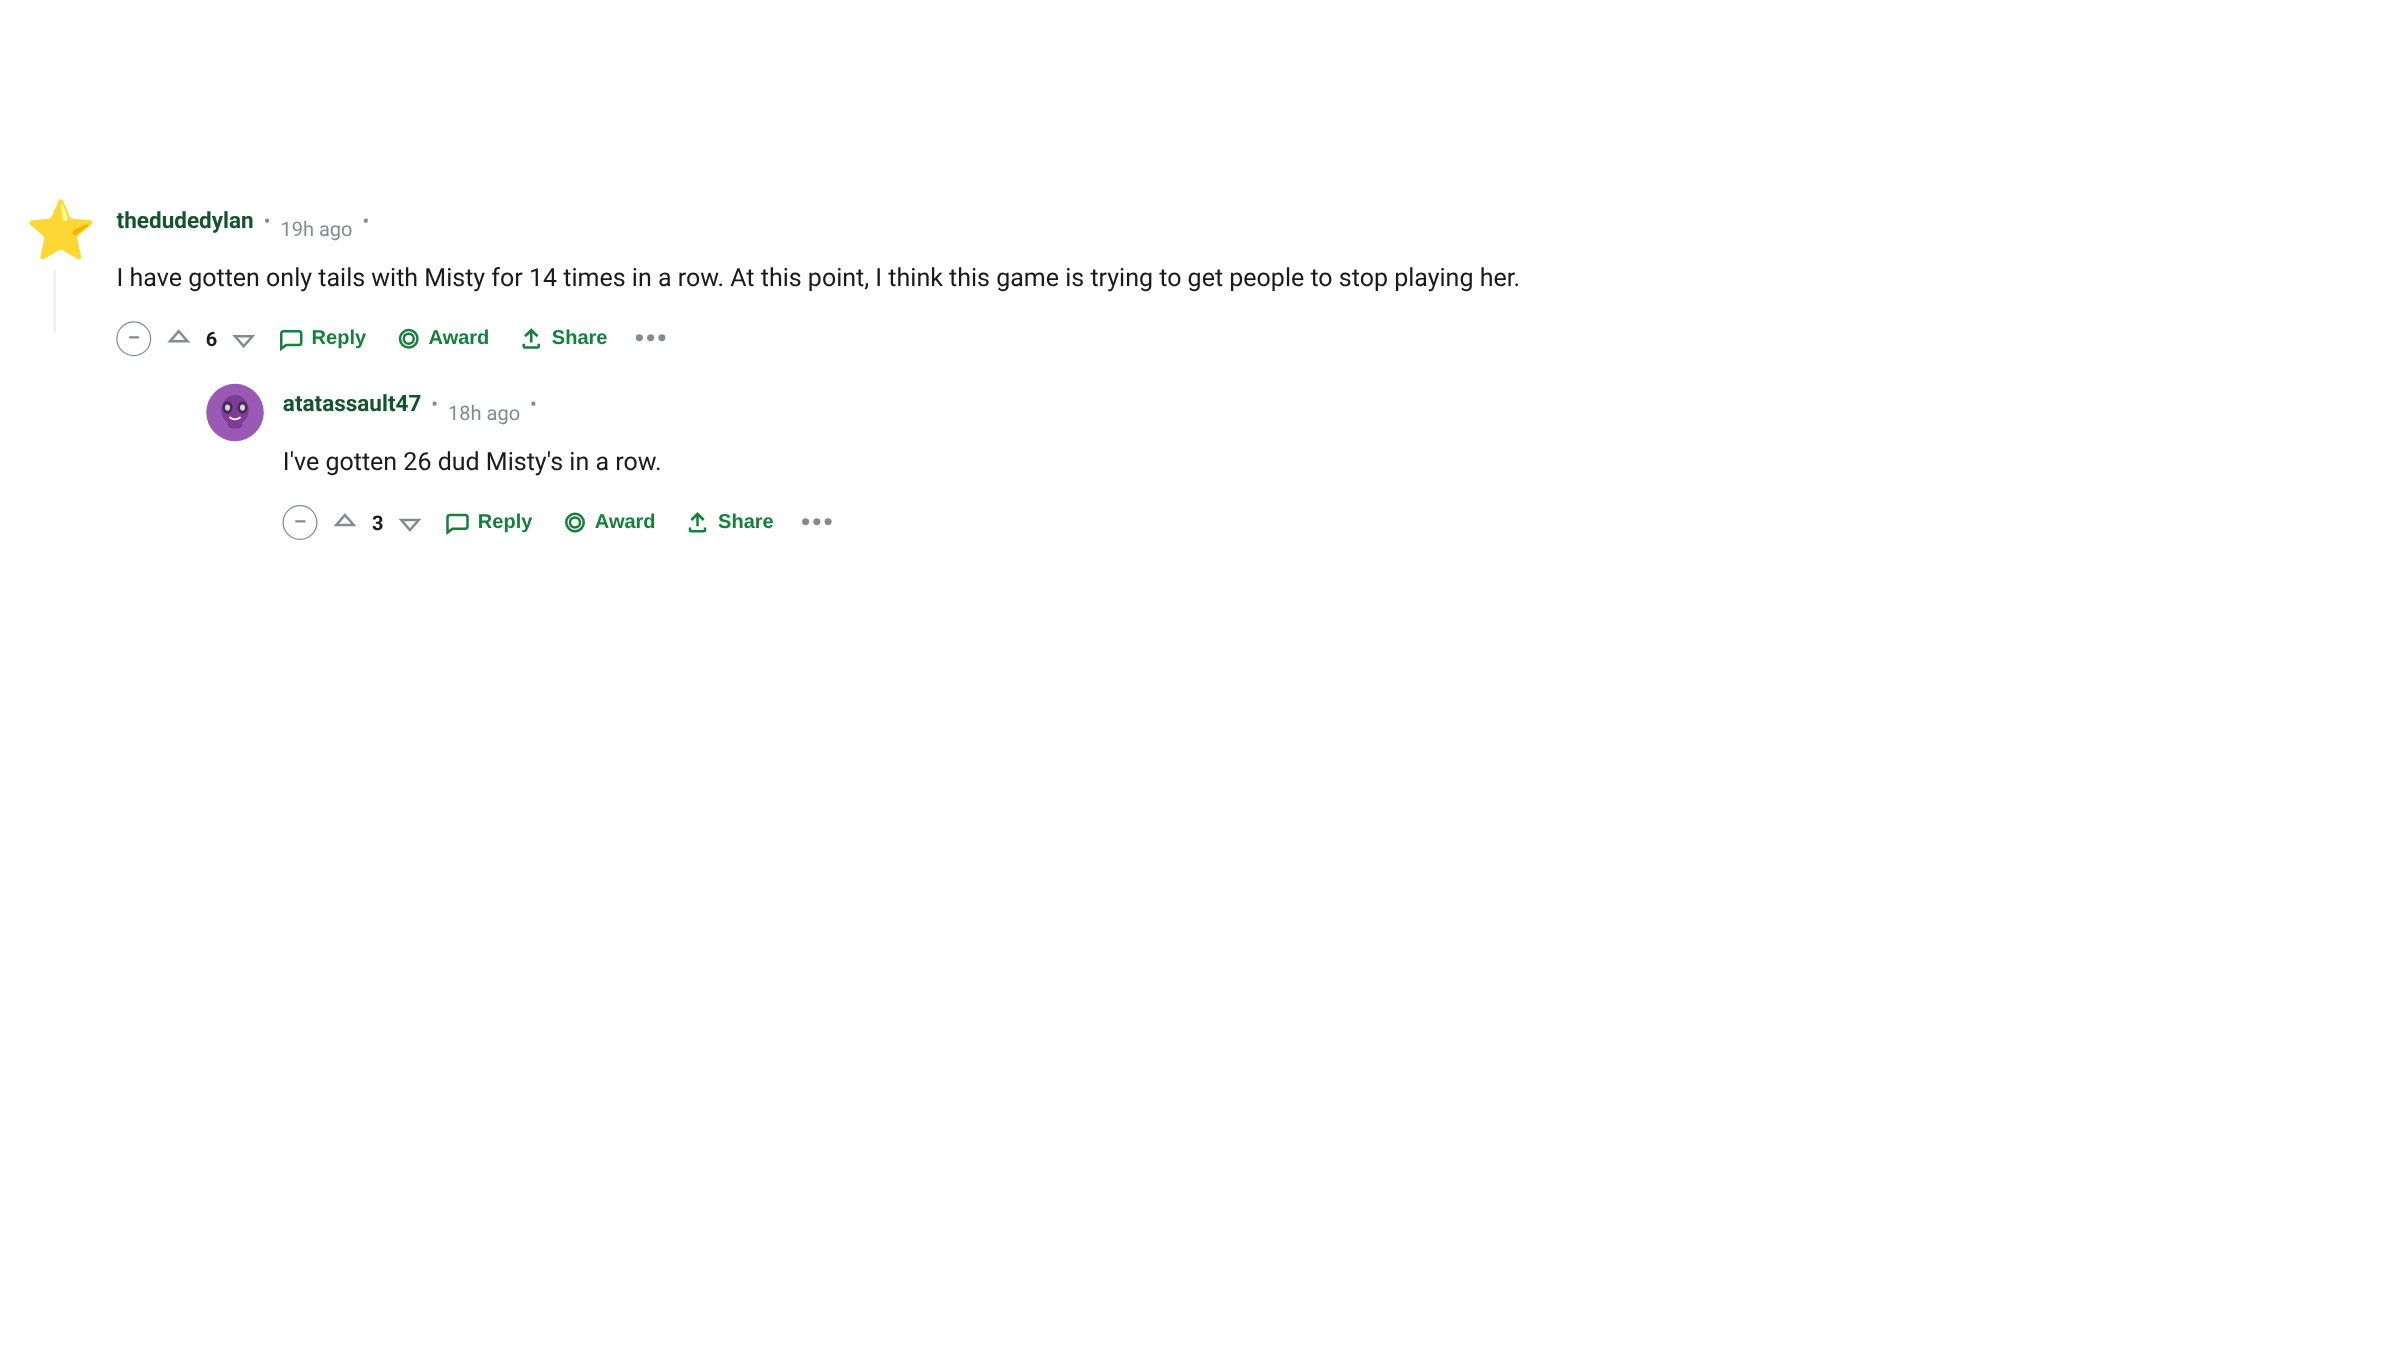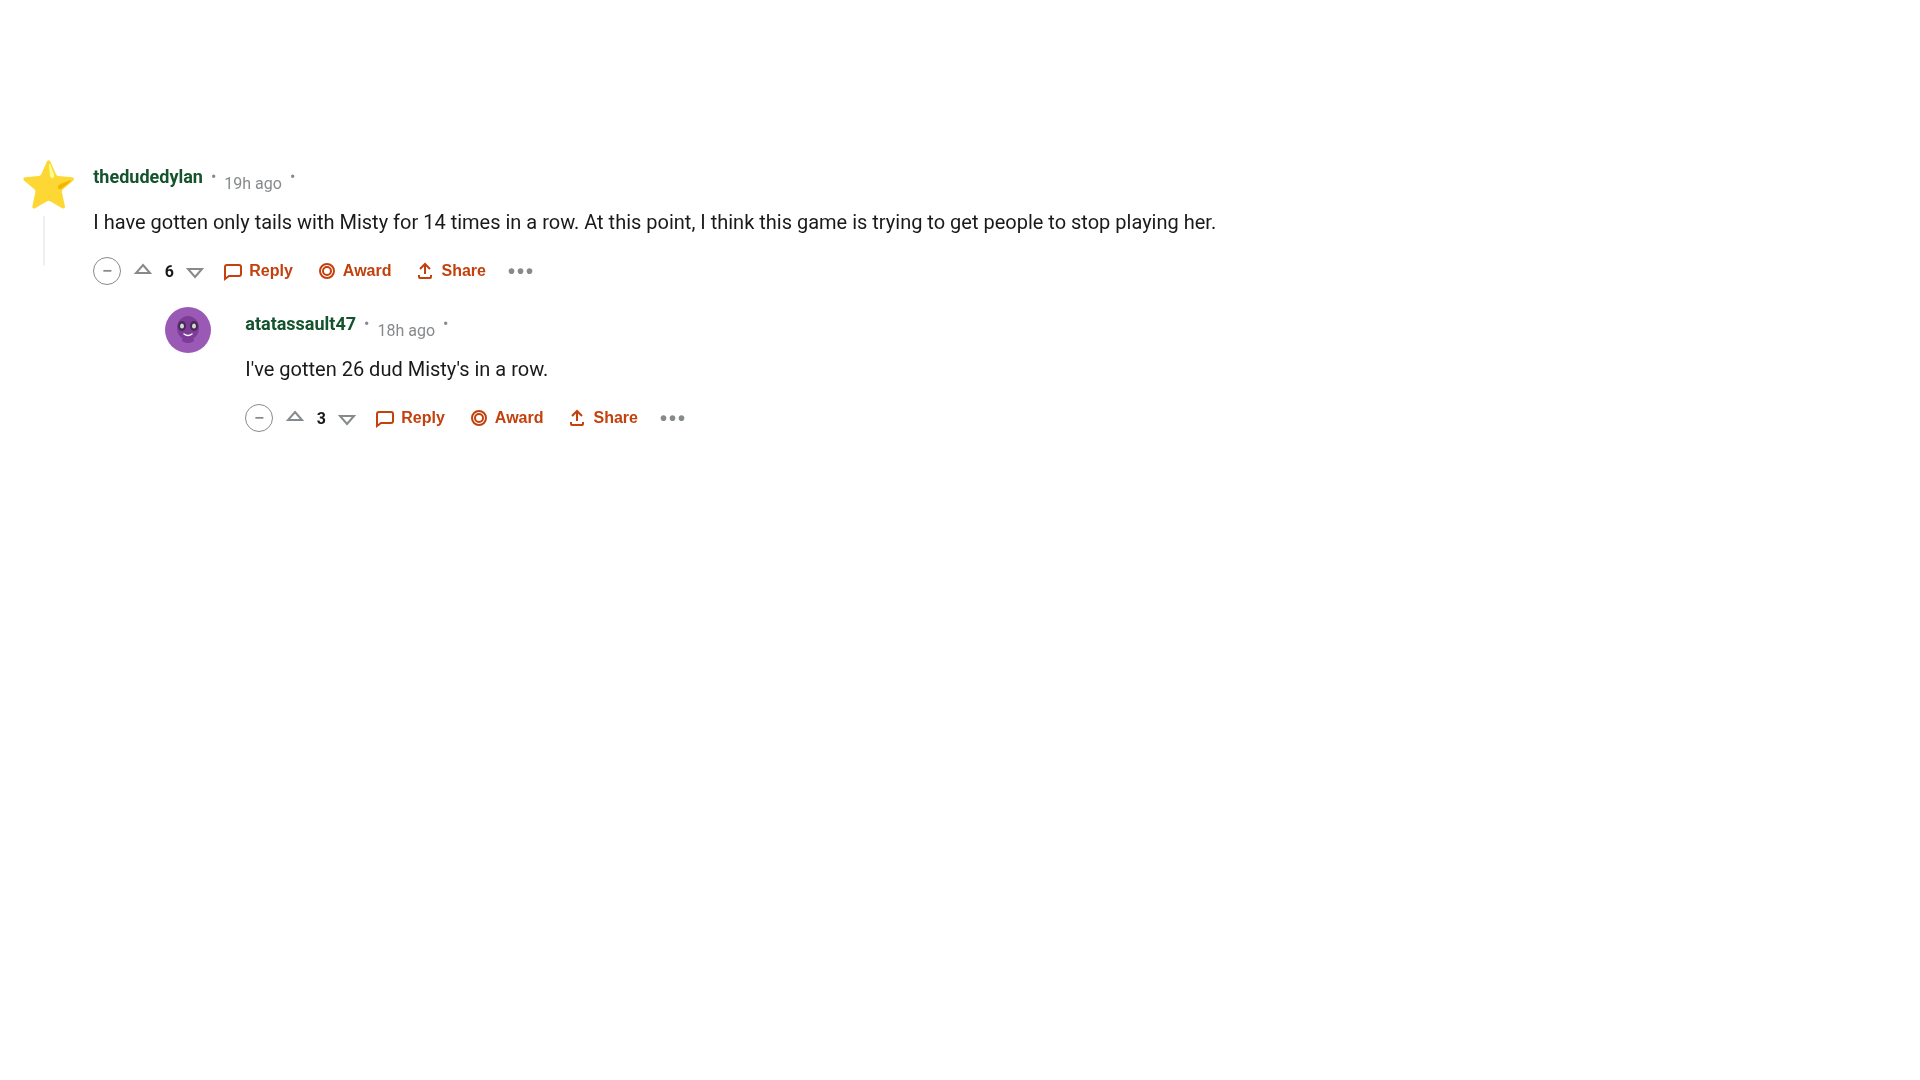--- a/index.html
+++ b/index.html
@@ -80,21 +80,21 @@
     }
 
     .action-btn {
       display: flex;
       align-items: center;
       gap: 6px;
       padding: 6px 10px;
       border: none;
       background: none;
       cursor: pointer;
-      color: #c2410c;
+      color: #15803d;
       font-size: 16px;
       font-weight: 700;
       border-radius: 2px;
     }
 
     .vote-section {
       display: flex;
       align-items: center;
       gap: 4px;
     }
@@ -151,21 +151,21 @@
     .reply-comment {
       margin-left: 72px;
       margin-top: 20px;
       display: flex;
       flex-direction: column;
     }
 
     .reply-inner {
       display: flex;
       align-items: flex-start;
-      gap: 30px;
+      gap: 11px;
     }
 
     .avatar-circle {
       width: 46px;
       height: 46px;
       border-radius: 50%;
       background: #9b59b6;
       flex-shrink: 0;
       display: flex;
       align-items: center;

